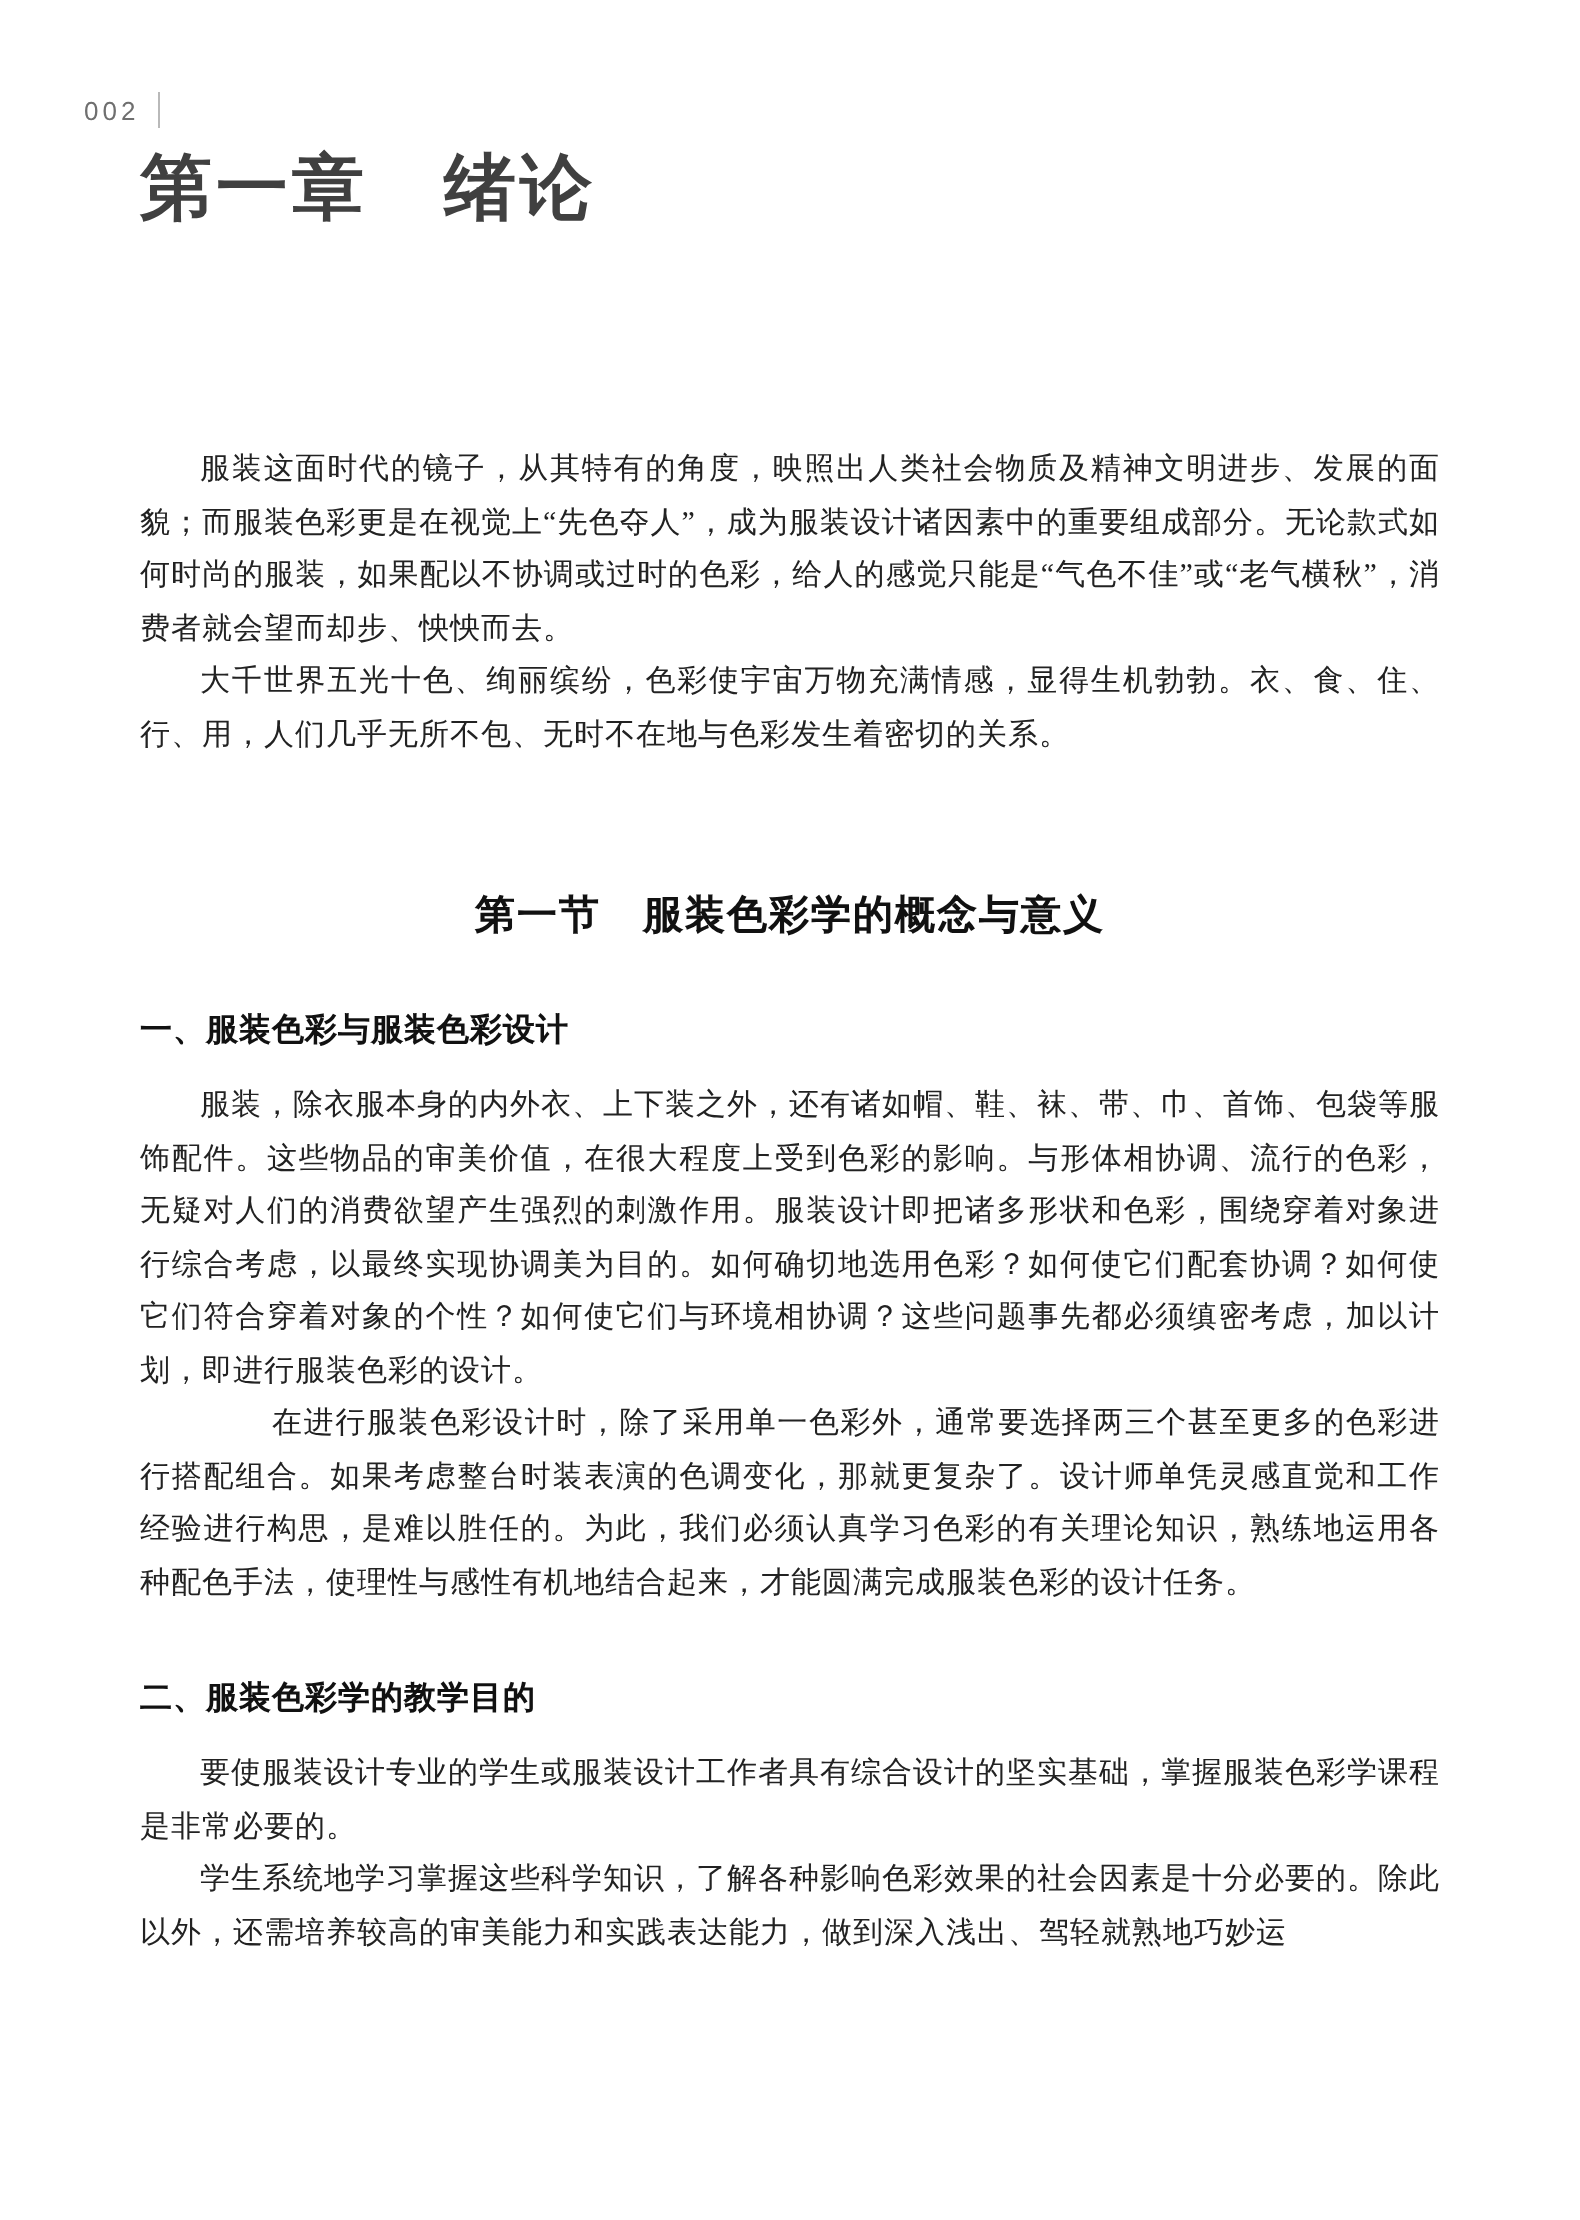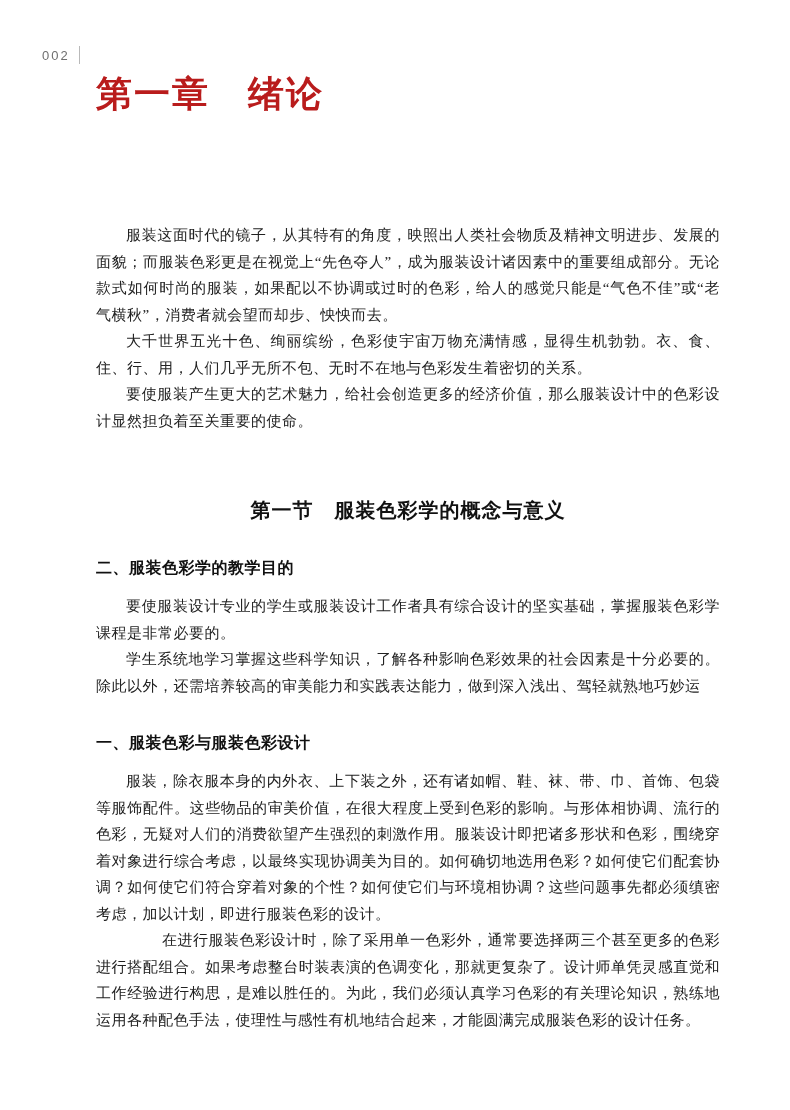--- a/index.html
+++ b/index.html
@@ -7,21 +7,21 @@
     width: 790px;
     height: 1110px;
     background: #ffffff;
     overflow: hidden;
     font-family: "Liberation Serif", serif;
   }
   .page {
     position: relative;
     width: 790px;
     height: 1110px;
-    padding: 45px 70px 0 96px;
+    padding: 45px 70px 0 70px;
     color: #1f1f1f;
   }
   .page-header {
     position: absolute;
     top: 46px;
     left: 42px;
     display: flex;
     align-items: center;
   }
   .page-number {
@@ -36,21 +36,21 @@
     height: 18px;
     background: #b9b9b9;
     margin-left: 9px;
   }
   .chapter-title {
     margin-top: 28px;
     font-family: "Liberation Serif", serif;
     font-weight: bold;
     font-size: 36px;
     line-height: 1.2;
-    color: #b91c1c;
+    color: #404040;
     letter-spacing: 2px;
   }
   .intro {
     margin-top: 106px;
   }
   .body-par {
     font-size: 15px;
     line-height: 26.5px;
     text-align: justify;
     text-indent: 2em;
@@ -87,30 +87,29 @@
   <div class="page-header">
     <span class="page-number">002</span>
     <span class="page-number-rule"></span>
   </div>
 
   <h1 class="chapter-title">第一章　绪论</h1>
 
   <section class="intro">
     <p class="body-par">服装这面时代的镜子，从其特有的角度，映照出人类社会物质及精神文明进步、发展的面貌；而服装色彩更是在视觉上“先色夺人”，成为服装设计诸因素中的重要组成部分。无论款式如何时尚的服装，如果配以不协调或过时的色彩，给人的感觉只能是“气色不佳”或“老气横秋”，消费者就会望而却步、怏怏而去。</p>
     <p class="body-par">大千世界五光十色、绚丽缤纷，色彩使宇宙万物充满情感，显得生机勃勃。衣、食、住、行、用，人们几乎无所不包、无时不在地与色彩发生着密切的关系。</p>
-    <p class="body-par">要使服装产生更大的艺术魅力，给社会创造更多的经济价值，那么服装设计中的色彩设计显然担负着至关重要的使命。</p>
   </section>
 
   <h2 class="section-title">第一节　服装色彩学的概念与意义</h2>
+
+  <section>
+    <h3 class="subsection-heading">一、服装色彩与服装色彩设计</h3>
+    <p class="body-par">服装，除衣服本身的内外衣、上下装之外，还有诸如帽、鞋、袜、带、巾、首饰、包袋等服饰配件。这些物品的审美价值，在很大程度上受到色彩的影响。与形体相协调、流行的色彩，无疑对人们的消费欲望产生强烈的刺激作用。服装设计即把诸多形状和色彩，围绕穿着对象进行综合考虑，以最终实现协调美为目的。如何确切地选用色彩？如何使它们配套协调？如何使它们符合穿着对象的个性？如何使它们与环境相协调？这些问题事先都必须缜密考虑，加以计划，即进行服装色彩的设计。</p>
+    <p class="body-par indent-deep">在进行服装色彩设计时，除了采用单一色彩外，通常要选择两三个甚至更多的色彩进行搭配组合。如果考虑整台时装表演的色调变化，那就更复杂了。设计师单凭灵感直觉和工作经验进行构思，是难以胜任的。为此，我们必须认真学习色彩的有关理论知识，熟练地运用各种配色手法，使理性与感性有机地结合起来，才能圆满完成服装色彩的设计任务。</p>
+  </section>
 
   <section>
     <h3 class="subsection-heading">二、服装色彩学的教学目的</h3>
     <p class="body-par">要使服装设计专业的学生或服装设计工作者具有综合设计的坚实基础，掌握服装色彩学课程是非常必要的。</p>
     <p class="body-par">学生系统地学习掌握这些科学知识，了解各种影响色彩效果的社会因素是十分必要的。除此以外，还需培养较高的审美能力和实践表达能力，做到深入浅出、驾轻就熟地巧妙运</p>
   </section>
 
-  <section>
-    <h3 class="subsection-heading">一、服装色彩与服装色彩设计</h3>
-    <p class="body-par">服装，除衣服本身的内外衣、上下装之外，还有诸如帽、鞋、袜、带、巾、首饰、包袋等服饰配件。这些物品的审美价值，在很大程度上受到色彩的影响。与形体相协调、流行的色彩，无疑对人们的消费欲望产生强烈的刺激作用。服装设计即把诸多形状和色彩，围绕穿着对象进行综合考虑，以最终实现协调美为目的。如何确切地选用色彩？如何使它们配套协调？如何使它们符合穿着对象的个性？如何使它们与环境相协调？这些问题事先都必须缜密考虑，加以计划，即进行服装色彩的设计。</p>
-    <p class="body-par indent-deep">在进行服装色彩设计时，除了采用单一色彩外，通常要选择两三个甚至更多的色彩进行搭配组合。如果考虑整台时装表演的色调变化，那就更复杂了。设计师单凭灵感直觉和工作经验进行构思，是难以胜任的。为此，我们必须认真学习色彩的有关理论知识，熟练地运用各种配色手法，使理性与感性有机地结合起来，才能圆满完成服装色彩的设计任务。</p>
-  </section>
-
 </div>
 
 </body></html>

